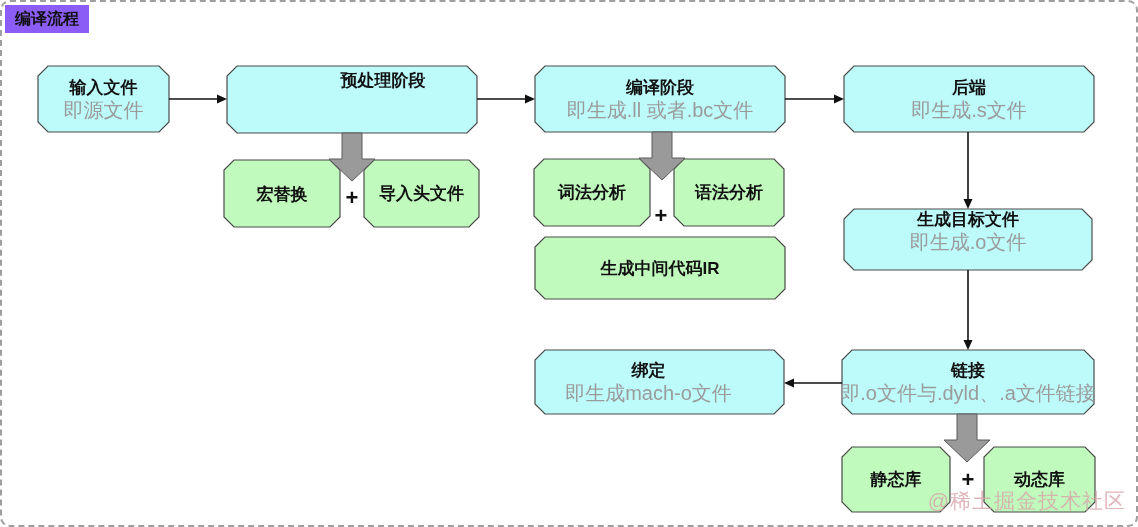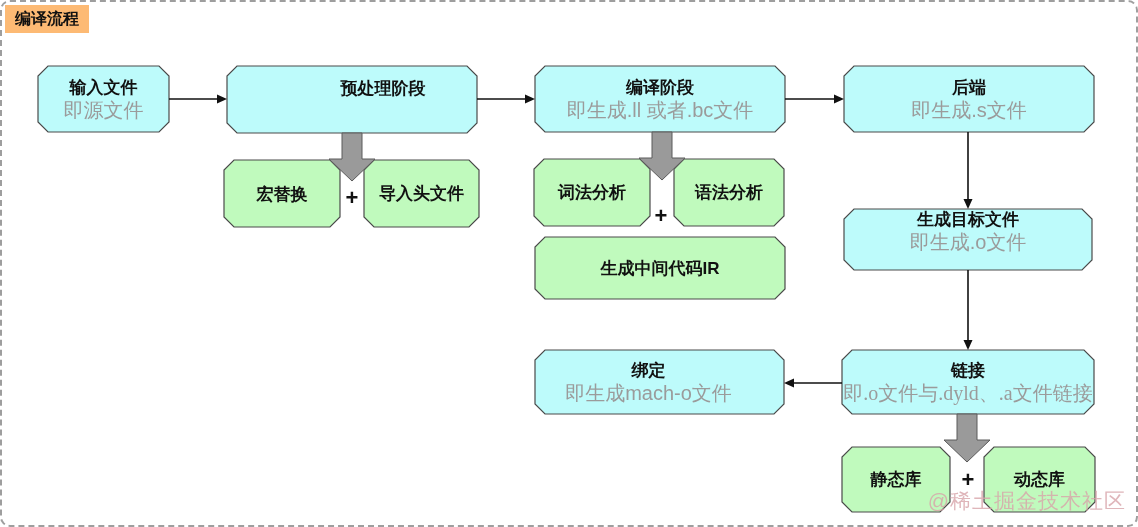--- a/index.html
+++ b/index.html
@@ -1,19 +1,19 @@
 <!DOCTYPE html>
 <html><head>
 <meta charset="utf-8">
 <style>
   html,body{margin:0;padding:0;background:#fff;font-family:"Liberation Sans","DejaVu Sans",sans-serif;}
   .canvas{position:relative;width:1138px;height:527px;box-sizing:border-box;background:#ffffff;
           border:2px dashed #9e9e9e;border-radius:10px;overflow:hidden;}
   .svg-layer{position:absolute;left:0;top:0;width:1138px;height:527px;}
-  .tag{position:absolute;left:3px;top:3px;background:#fdba74;color:#111;font-size:16px;font-weight:700;
+  .tag{position:absolute;left:3px;top:3px;background:#8b5cf6;color:#111;font-size:16px;font-weight:700;
        padding:4px 10px;line-height:20px;z-index:5;}
   .label{position:absolute;display:flex;flex-direction:column;align-items:center;justify-content:center;
          text-align:center;z-index:3;pointer-events:none;white-space:nowrap;}
   .label .t{font-size:17px;font-weight:700;color:#111;line-height:23px;}
   .label .s{font-size:20px;font-weight:400;color:#9b9b9b;line-height:23px;}
   .plus{position:absolute;width:28px;height:28px;display:flex;align-items:center;justify-content:center;
         font-size:22px;font-weight:600;color:#111;z-index:3;}
   .watermark{position:absolute;right:10px;bottom:10px;font-size:21px;color:#d8a4aa;opacity:.8;
              letter-spacing:1px;z-index:6;}
   .node-shape{stroke:#4a4a4a;stroke-width:1.2;}
@@ -75,21 +75,21 @@
     <path class="block-arrow" d="M650,130 H670 V156 H683 L660,178 L637,156 H650 Z"></path>
     <path class="block-arrow" d="M955,412 H975 V438 H988 L965,460 L942,438 H955 Z"></path>
   </svg>
 
   <div class="tag">编译流程</div>
 
   <div class="label" style="left:36px;top:64px;width:131px;height:66px;">
     <span class="t">输入文件</span>
     <span class="s">即源文件</span>
   </div>
-  <div class="label" style="left:225px;top:56px;width:250px;height:61px;padding-left:31px;">
+  <div class="label" style="left:225px;top:48px;width:250px;height:61px;padding-left:31px;">
     <span class="t">预处理阶段</span>
   </div>
   <div class="label" style="left:533px;top:64px;width:250px;height:66px;">
     <span class="t">编译阶段</span>
     <span class="s">即生成.ll 或者.bc文件</span>
   </div>
   <div class="label" style="left:842px;top:64px;width:250px;height:66px;">
     <span class="t">后端</span>
     <span class="s">即生成.s文件</span>
   </div>
@@ -105,21 +105,21 @@
   <div class="label" style="left:672px;top:157px;width:110px;height:67px;">
     <span class="t">语法分析</span>
   </div>
   <div class="label" style="left:533px;top:235px;width:250px;height:62px;">
     <span class="t">生成中间代码IR</span>
   </div>
   <div class="label" style="left:842px;top:207px;width:248px;height:43px;">
     <span class="t">生成目标文件</span>
     <span class="s">即生成.o文件</span>
   </div>
-  <div class="label" style="left:840px;top:348px;width:252px;height:64px;font-family:Liberation Serif, serif;">
+  <div class="label" style="left:840px;top:348px;width:252px;height:64px;">
     <span class="t">链接</span>
     <span class="s">即.o文件与.dyld、.a文件链接</span>
   </div>
   <div class="label" style="left:533px;top:348px;width:227px;height:64px;border-radius:27px;">
     <span class="t">绑定</span>
     <span class="s">即生成mach-o文件</span>
   </div>
   <div class="label" style="left:840px;top:445px;width:108px;height:65px;">
     <span class="t">静态库</span>
   </div>

